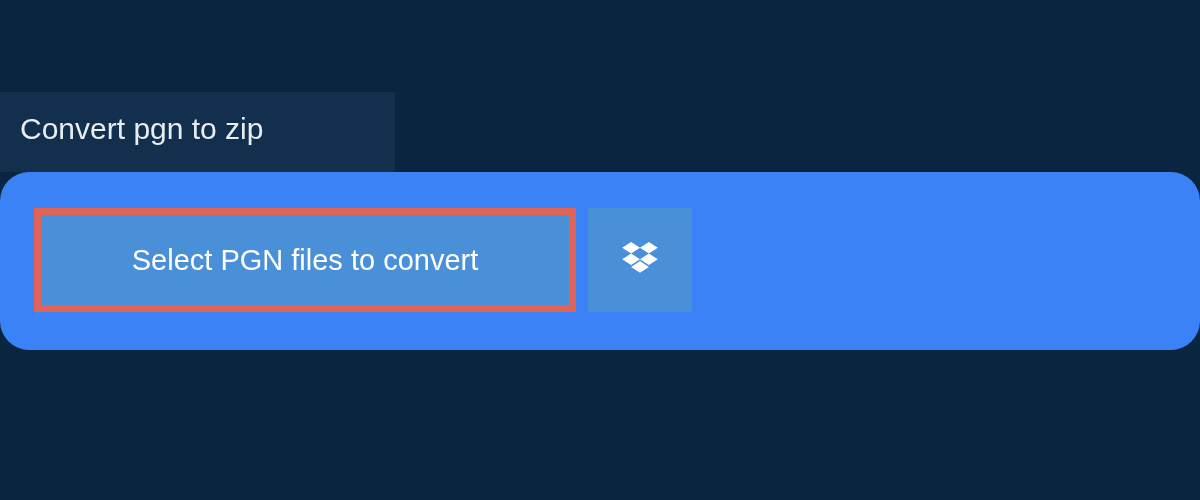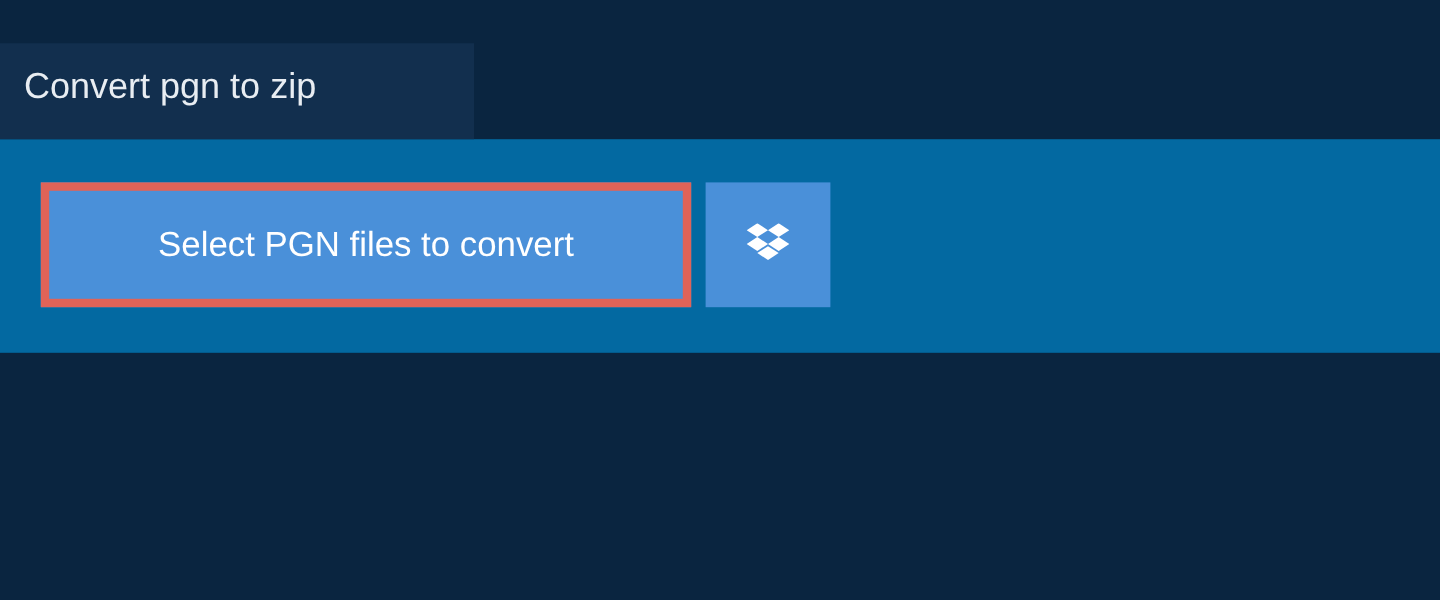--- a/index.html
+++ b/index.html
@@ -9,36 +9,37 @@
     }
     body {
       width: 1200px;
       height: 500px;
       background: #0a2540;
       font-family: -apple-system, BlinkMacSystemFont, "Segoe UI", Helvetica, Arial, sans-serif;
       overflow: hidden;
     }
     .tab-container {
       display: flex;
-      padding-top: 36px;
+      padding-top: 92px;
     }
     .tab {
       background: #122f4e;
       color: #e8edf2;
       font-size: 30px;
       font-weight: 400;
       padding: 20px 30px 26px 20px;
       width: 395px;
     }
     .panel {
-      background: #0369a1;
+      background: #3b82f6;
       width: 100%;
       padding: 36px 34px 38px 34px;
       display: flex;
       gap: 12px;
+      border-radius: 29px;
     }
     .select-button {
       background: #4a90d9;
       border: 7px solid #e06358;
       color: #ffffff;
       font-size: 29px;
       font-weight: 400;
       padding: 26px 40px;
       display: flex;
       align-items: center;

